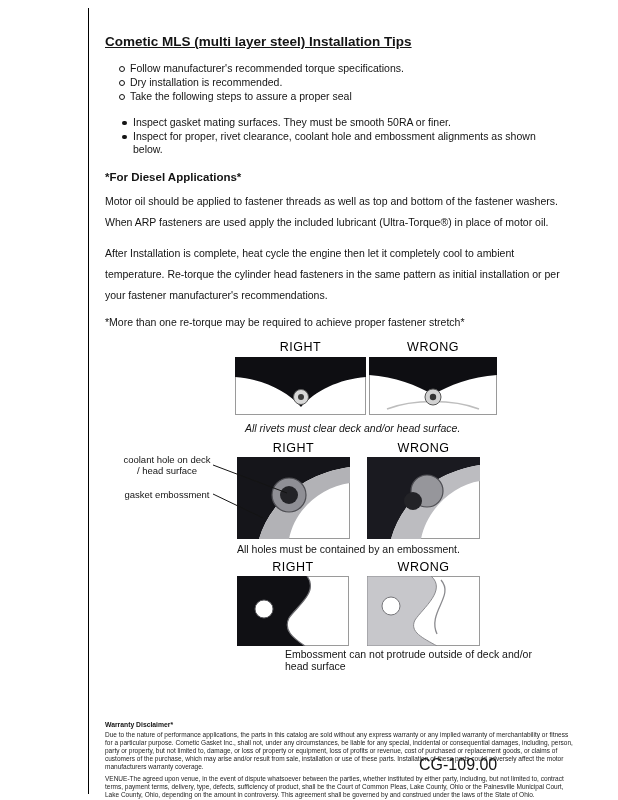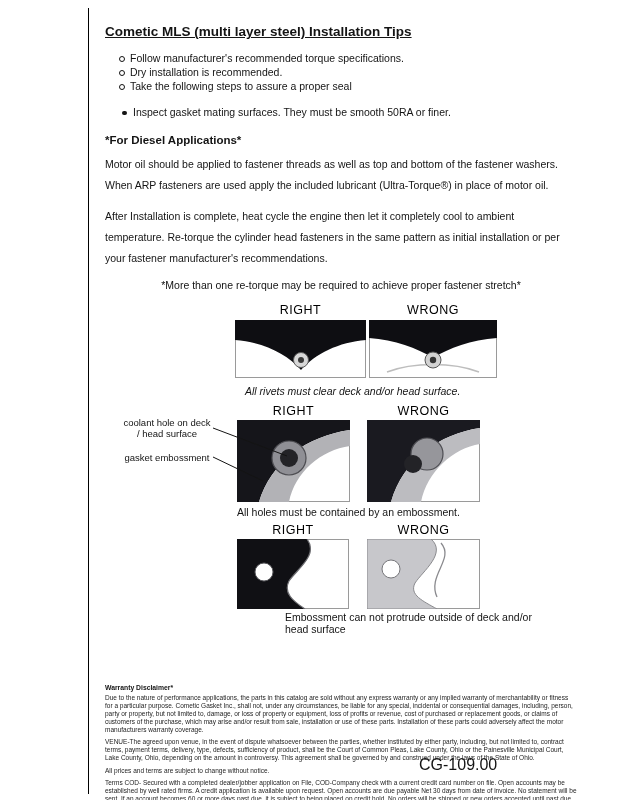--- a/index.html
+++ b/index.html
@@ -3,31 +3,31 @@
 <meta charset="utf-8">
 <style>
   html,body { margin:0; padding:0; background:#ffffff; }
   .page {
     position:relative; width:618px; height:800px; background:#ffffff;
     font-family:"Liberation Sans", sans-serif; color:#141414; overflow:hidden;
   }
   .left-rule { position:absolute; left:88px; top:8px; height:786px; width:1px; background:#000; }
   .content { position:absolute; left:105px; top:18px; width:472px; }
 
-  .doc-title { font-size:13.5px; font-weight:bold; text-decoration:underline; margin:6px 0 10px 0; }
+  .doc-title { font-size:13.5px; font-weight:bold; text-decoration:underline; margin:16px 0 10px 0; }
 
   ul { list-style:none; margin:13px; padding:0; }
   .tips li, .subtips li { position:relative; padding-left:12px; font-size:10.5px; line-height:13px; margin-bottom:1px; }
   .tips > li::before { content:""; position:absolute; left:1px; top:4px; width:4px; height:4px; border:1px solid #141414; border-radius:50%; }
   .subtips { margin-left:16px; }
   .subtips > li::before { content:""; position:absolute; left:1px; top:4.5px; width:4.5px; height:4.5px; background:#141414; border-radius:50%; }
 
   .diesel-heading { font-size:11.5px; font-weight:bold; margin:15px 0 8px 0; }
   .body-par { font-size:10.5px; line-height:21px; margin:0 0 10px 0; width:470px; }
-  .note-par { font-size:10.5px; line-height:13.5px; margin:2px 0 0 0;text-align:center; }
+  .note-par { font-size:10.5px; line-height:13.5px; margin:2px 0 0 0; }
 
   .figures { position:relative; width:472px; height:345px; margin-top:10px; }
   .fig-head { position:absolute; font-size:12.5px; letter-spacing:0.5px; text-align:center; color:#000000; }
   .fig-img { position:absolute; }
   .fig-img svg { display:block; }
   .fig-caption { position:absolute; font-size:10.5px; color:#141414; }
   .callout { position:absolute; left:18px; width:88px; font-size:9.5px; line-height:11px; text-align:center; color:#141414; }
   .leader-svg { position:absolute; left:0; top:0; pointer-events:none; }
 
   .disclaimer { margin-top:36px; width:472px; }
@@ -47,20 +47,21 @@
 
     <h1 class="doc-title">Cometic MLS (multi layer steel) Installation Tips</h1>
 
     <ul class="tips">
       <li>Follow manufacturer's recommended torque specifications.</li>
       <li>Dry installation is recommended.</li>
       <li>Take the following steps to assure a proper seal</li>
     </ul>
     <ul class="subtips">
       <li>Inspect gasket mating surfaces.  They must be smooth 50RA or finer.</li>
+      <li>Inspect for proper, rivet clearance, coolant hole and embossment alignments as shown below.</li>
     </ul>
 
     <h2 class="diesel-heading">*For Diesel Applications*</h2>
     <p class="body-par">Motor oil should be applied to fastener threads as well as top and bottom of the fastener washers. When ARP fasteners are used apply the included lubricant (Ultra-Torque®) in place of motor oil.</p>
     <p class="body-par">After Installation is complete, heat cycle the engine then let it completely cool to ambient temperature. Re-torque the cylinder head fasteners in the same pattern as initial installation or per your fastener manufacturer's recommendations.</p>
     <p class="note-par">*More than one re-torque may be required to achieve proper fastener stretch*</p>
 
     <div class="figures">
 
       <div class="fig-head" style="left:130px; top:0; width:131px;">RIGHT</div>

